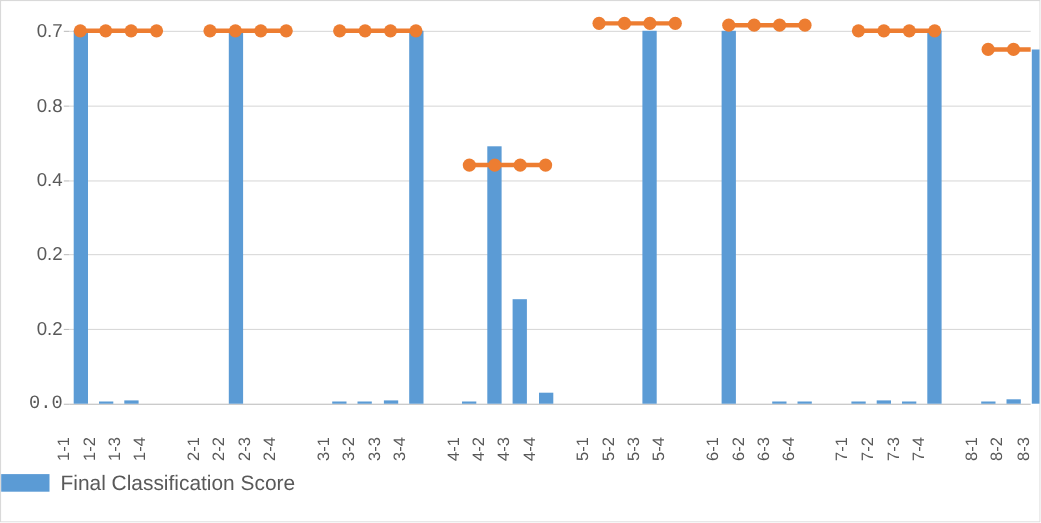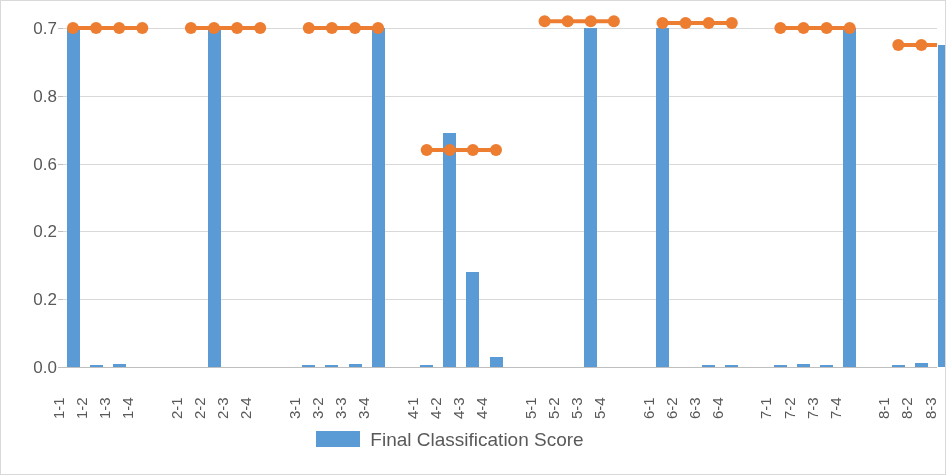--- a/index.html
+++ b/index.html
@@ -125,21 +125,20 @@
   }
 
   
   #legend {
     position: absolute;
     left: 0;
     top: 424px;
     width: 898px;
     height: 28px;
     display: flex;
-    justify-content: center;
     align-items: center;
   }
   .legend-entry {
     display: flex;
     align-items: center;
     gap: 10px;
   }
   .legend-swatch-bar {
     width: 44px;
     height: 16px;
@@ -172,24 +171,24 @@
     color: #595959;
     line-height: 1;
   }
 </style>
 </head>
 <body>
 
 <div id="canvas">
 
   <div id="y-axis-labels">
-      <div class="y-label" style="top: 360px;">0.0</div>
+      <div class="y-label" style="top: 360px; font-family: Liberation Mono, monospace;">0.0</div>
       <div class="y-label" style="top: 292.2px;">0.2</div>
       <div class="y-label" style="top: 224.4px;">0.2</div>
-      <div class="y-label" style="top: 156.6px;">0.6</div>
+      <div class="y-label" style="top: 156.6px;">0.4</div>
       <div class="y-label" style="top: 88.8px;">0.8</div>
       <div class="y-label" style="top: 21px;">0.7</div>
     </div>
 
   <div id="plot-area">
     <div id="grid-layer">
         <div class="axis-line" style="top: 360px;"></div>
         <div class="tick-mark" style="top: 360px;"></div>
         <div class="gridline" style="top: 292px;"></div>
         <div class="tick-mark" style="top: 292px;"></div>

